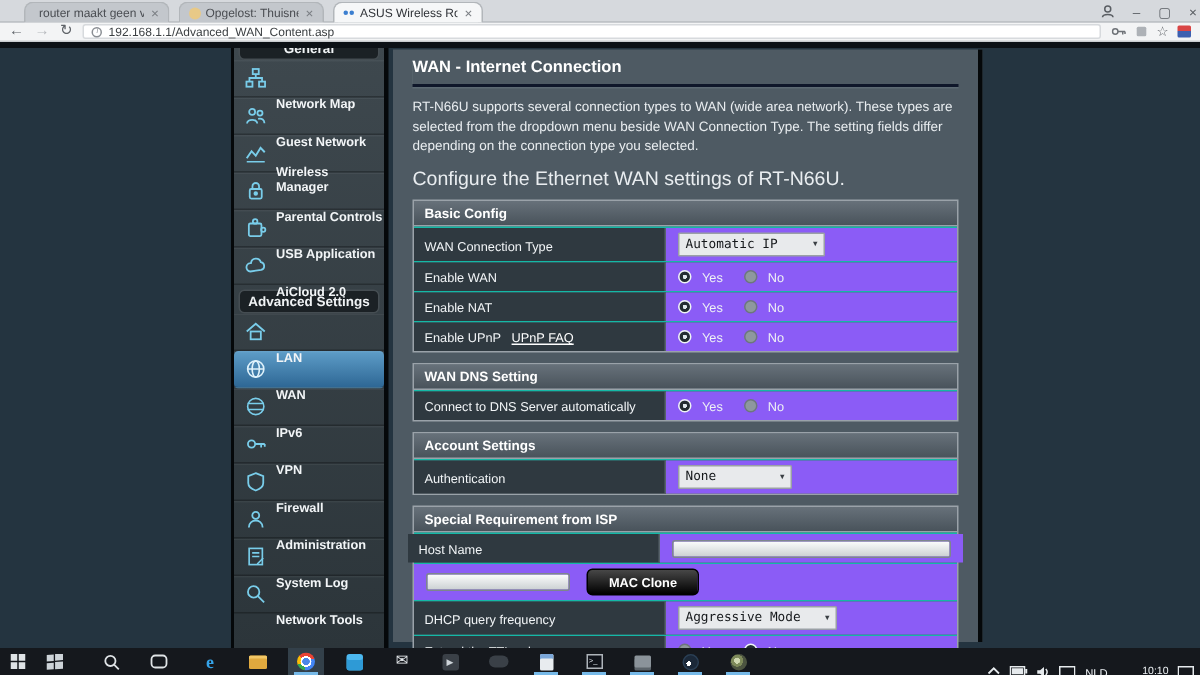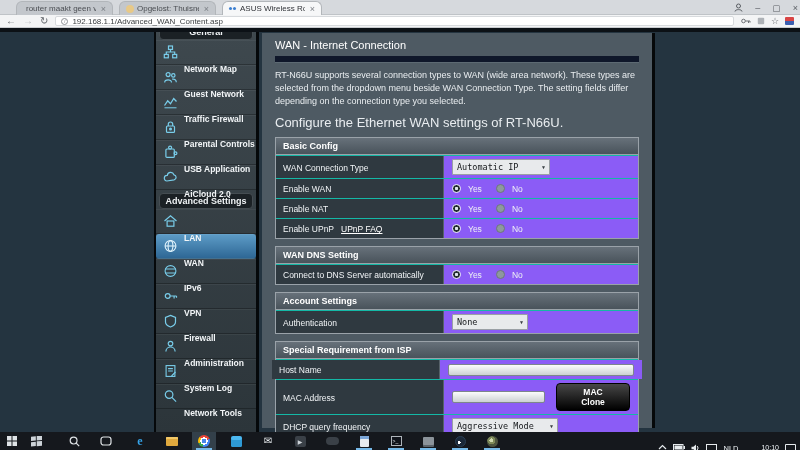--- a/index.html
+++ b/index.html
@@ -34,21 +34,21 @@
   .sidebar { position:absolute; left:154px; top:4px; width:105px; height:400px; background:linear-gradient(180deg,#3e484e,#2c353a); border-left:2px solid #05080a; border-right:3px solid #05080a; overflow:hidden; }
   .sb-header { margin:0 3px; background:#1b2125; border:1px solid #454d52; border-radius:4px; color:#f0f3f5; font-weight:bold; font-size:9px; text-align:center; padding:2px 0; }
   .sb-header.cut { margin-top:-8px; }
   .sb-item { display:flex; align-items:center; gap:6px; height:25px; padding-left:7px; border-bottom:1px solid rgba(0,0,0,.28); box-shadow:inset 0 1px 0 rgba(255,255,255,.05); }
   .sb-item .lbl { color:#f2f5f7; font-weight:bold; font-size:8.5px;margin-top:33px; }
   .sb-item.sel { background:linear-gradient(180deg,#5e9dc8,#2e6795); border-radius:3px; }
   .sb-item svg { flex:0 0 15px; }
 
   
   .content { position:absolute; left:262px; top:5px; width:393px; height:395px; background:#4e5a63; border-right:3px solid #05080a; padding:6px 13px 0 13px; }
-  .c-title { color:#ffffff; font-weight:normal; font-size:11px; padding-bottom:5px; border-bottom:6px solid #0f172a; box-shadow:0 1px 0 #5d6a73; }
+  .c-title { color:#ffffff; font-weight:bold; font-size:11px; padding-bottom:5px; border-bottom:2px solid #0f172a; box-shadow:0 1px 0 #5d6a73; }
   .c-desc { margin-top:7px; color:#e9edf0; font-size:9px; line-height:1.45; }
   .c-note { margin-top:7px; color:#e9edf0; font-size:13px; }
 
   .sect { margin-top:7px; border:1px solid #9aa2a9; }
   .sect-h { background:linear-gradient(180deg,#67717a,#49535b); color:#ffffff; font-weight:bold; font-size:9px; padding:3px 7px; border-bottom:1px solid #9aa2a9; }
   .row { display:flex; border-top:1px solid #14b8a6; min-height:20px;justify-content:center; }
   .row:first-of-type { border-top:none; }
   .row .lab { flex:0 0 168px; background:#2f3940; color:#f2f5f7; font-size:8.5px; padding:5px 7px 4px 7px; border-right:1px solid #57626a; display:flex; align-items:center; gap:7px; }
   .row .val { flex:1; background:#8b5cf6; display:flex; align-items:center; padding:3px 8px; gap:4px; }
   .upnp-link { color:#ffffff; text-decoration:underline; font-size:8.5px; }
@@ -170,21 +170,21 @@
         </svg>
       <span class="lbl">Guest Network</span>
     </div>
     <div class="sb-item">
       <svg class="ticon" width="15" height="14" viewBox="0 0 14 14">
           <g fill="none" stroke="#79cdea" stroke-width="1.3">
             <path d="M1,10.5 4.2,5.8 7,8.8 10.2,3.5 13,6.5"></path>
             <path d="M1,12.8 H13" stroke-width="1"></path>
           </g>
         </svg>
-      <span class="lbl">Traffic Firewall</span>
+      <span class="lbl">Wireless Manager</span>
     </div>
     <div class="sb-item">
       <svg class="ticon" width="15" height="14" viewBox="0 0 14 14">
           <g fill="none" stroke="#79cdea" stroke-width="1.2">
             <rect x="3" y="6" width="8" height="6.4" rx="1"></rect>
             <path d="M4.8,6 V4.2 a2.2,2.2 0 0 1 4.4,0 V6"></path>
             <circle cx="7" cy="9" r="0.9" fill="#79cdea"></circle>
           </g>
         </svg>
       <span class="lbl">Parental Controls</span>
@@ -356,21 +356,20 @@
 
     <div class="sect">
       <div class="sect-h">Special Requirement from ISP</div>
       <div class="row">
         <div class="lab">Host Name</div>
         <div class="val">
             <div class="tinput host"></div>
           </div>
       </div>
       <div class="row">
-        <div class="lab">MAC Address</div>
         <div class="val">
           <div class="tinput mac"></div>
           <button class="btn-dark mac-btn">MAC Clone</button>
         </div>
       </div>
       <div class="row">
         <div class="lab">DHCP query frequency</div>
         <div class="val">
           <div class="selbox w-dhcp">
               <span>Aggressive Mode</span>

